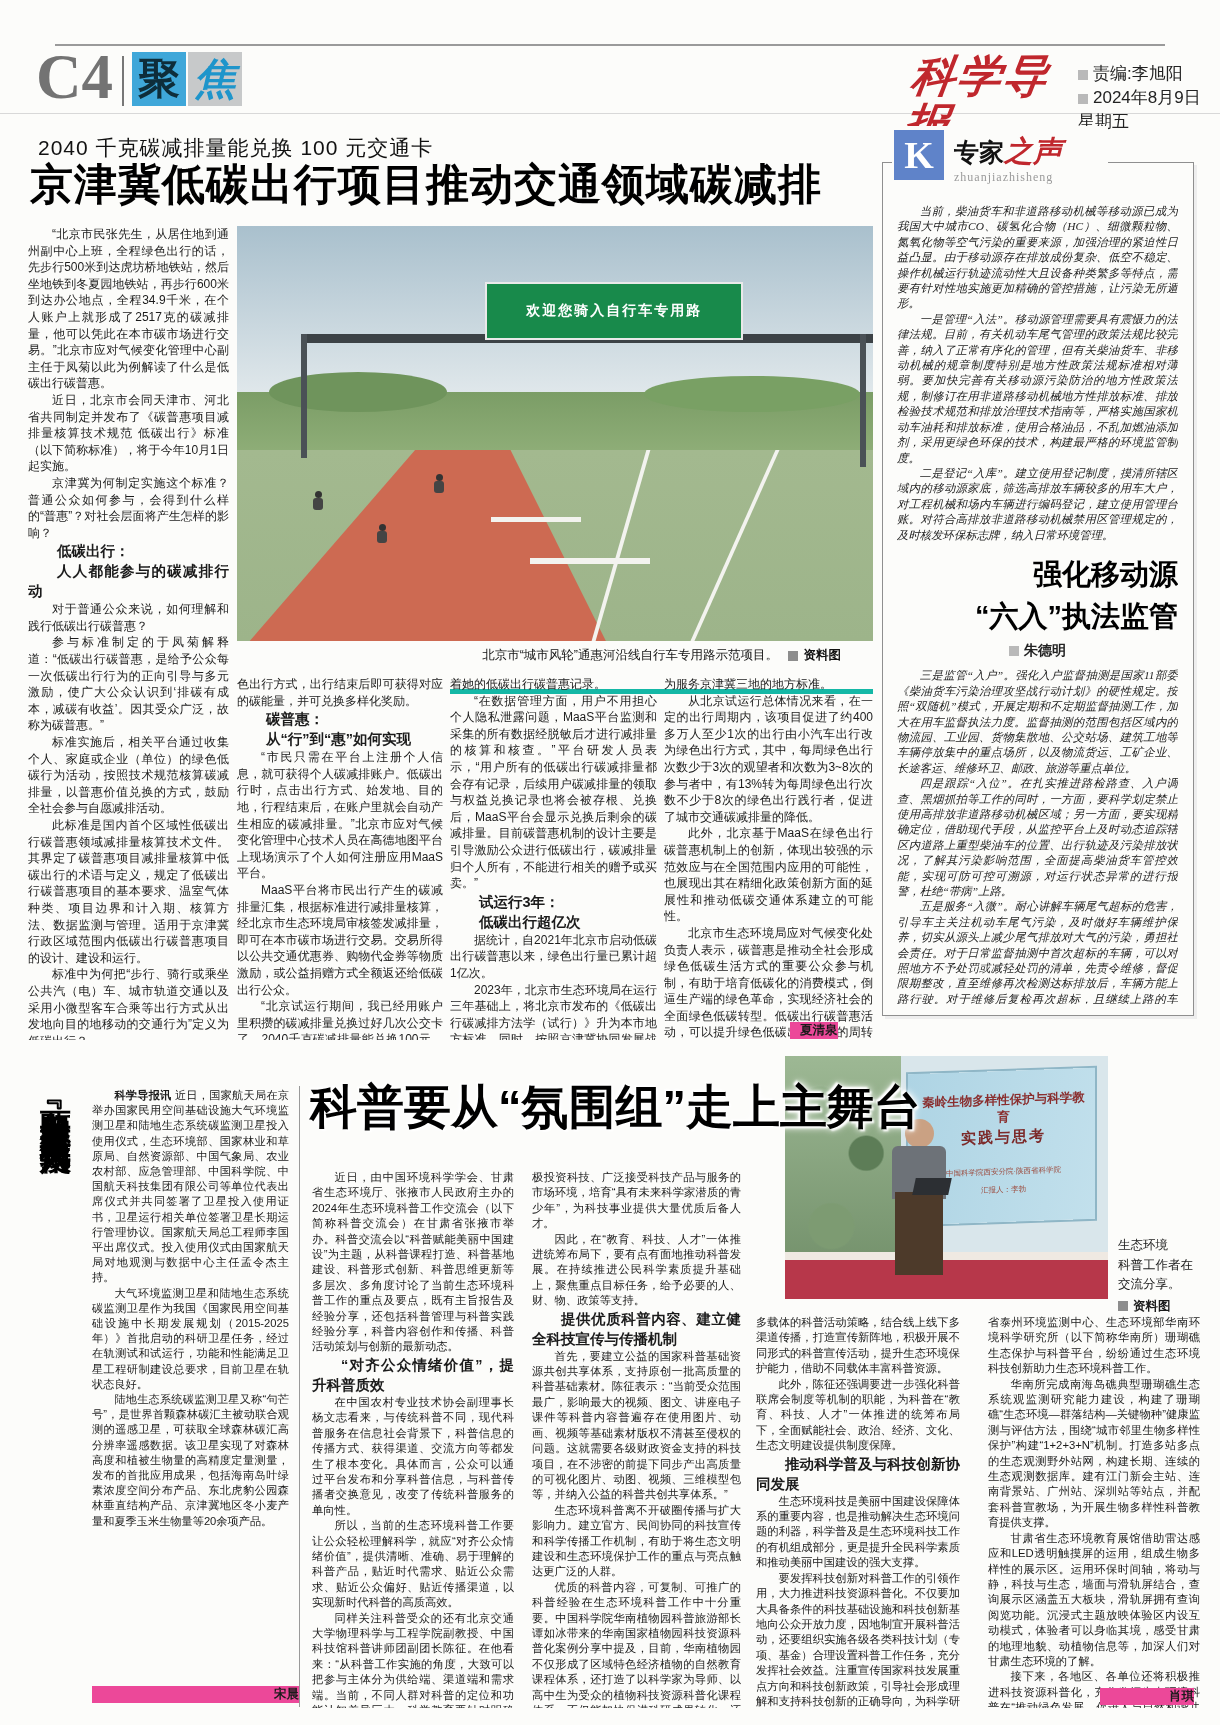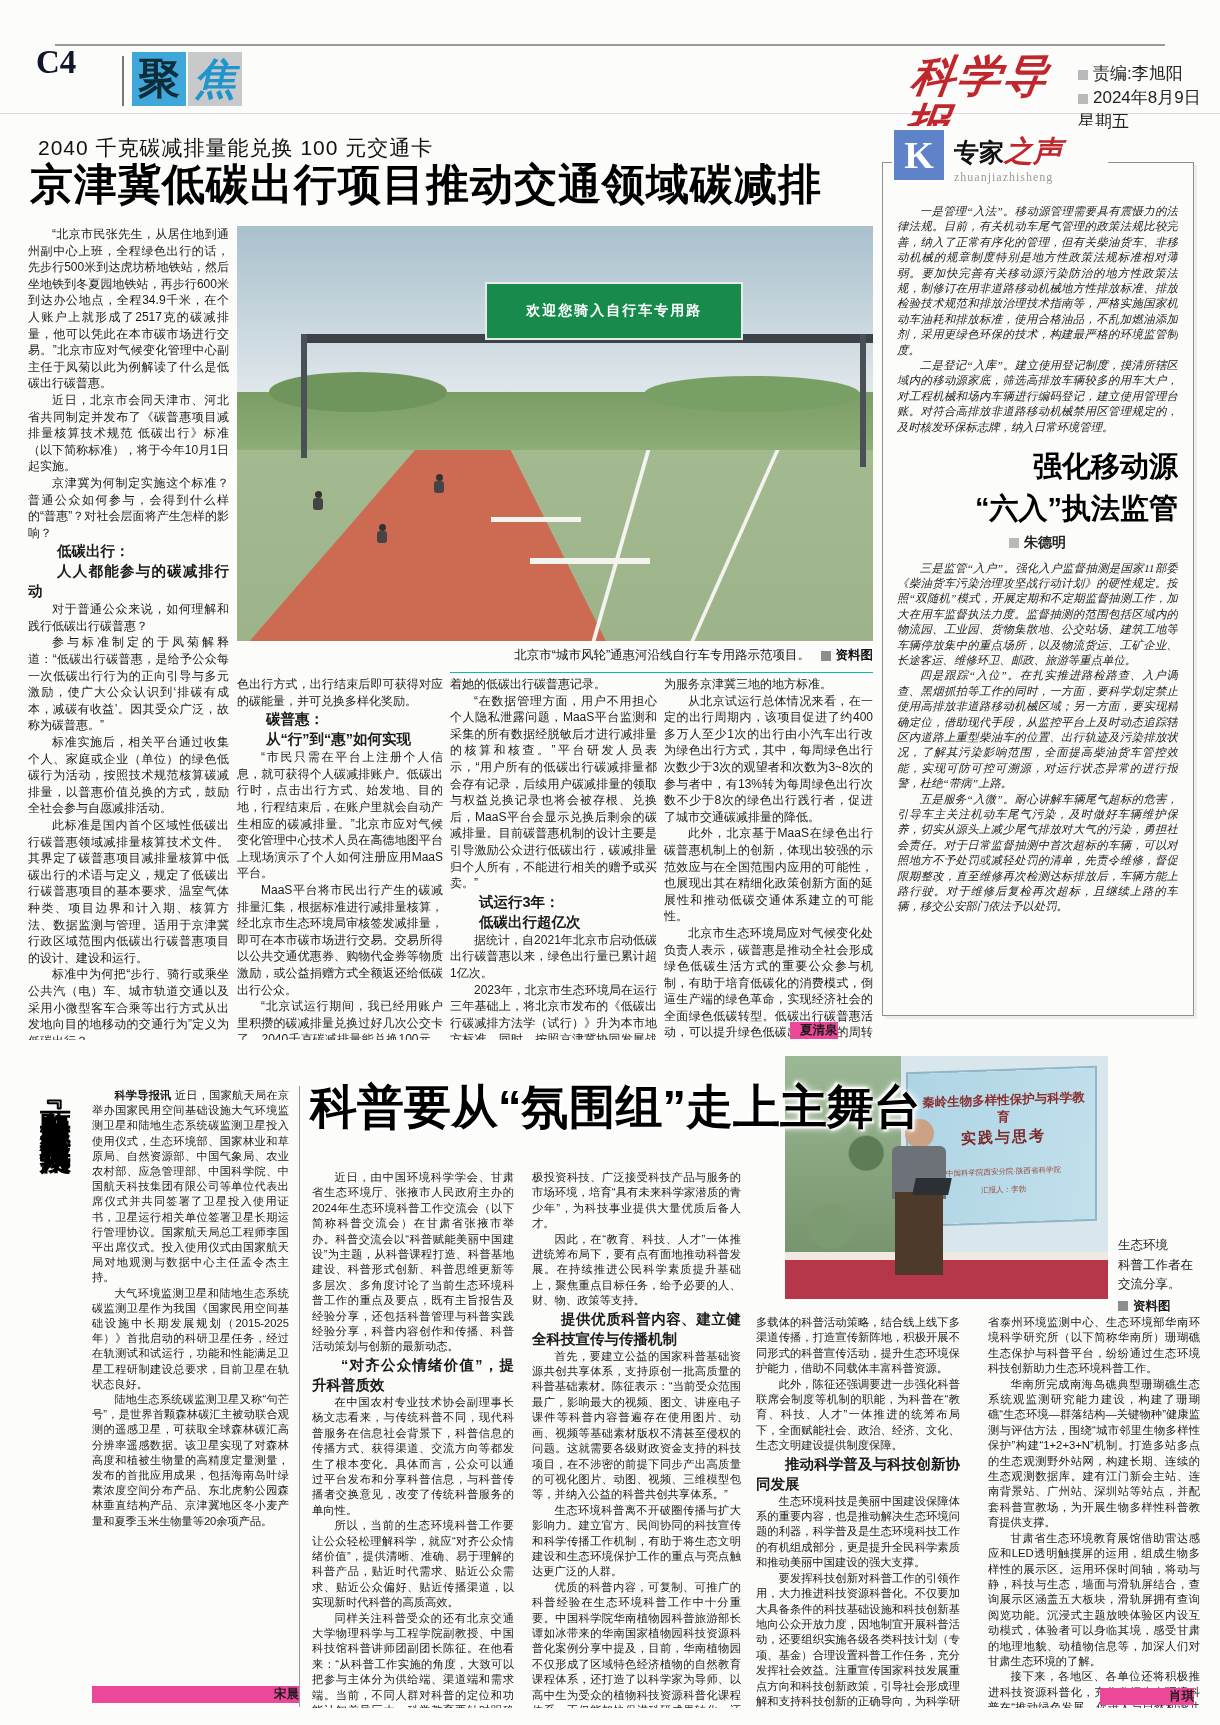--- a/index.html
+++ b/index.html
@@ -2,21 +2,21 @@
 <html><head>
 <meta charset="utf-8">
 <style>
   html,body{margin:0;padding:0;background:#e9e9e9;}
   .page{position:relative;width:1220px;height:1725px;background:#fcfcfa;margin:0 auto;
         font-family:"Liberation Sans","DejaVu Sans",sans-serif;color:#1b1b1b;overflow:hidden;}
   .abs{position:absolute;}
   
   .rule-top{left:55px;top:44px;width:1110px;height:2px;background:#9a9a9a;}
   .rule-under{left:0;top:113px;width:1220px;height:1px;background:#d8d8d8;}
-  .pageno{left:36px;top:46px;font-family:"Liberation Serif","DejaVu Serif",serif;font-size:33px;font-weight:bold;color:#0f172a;line-height:1;text-align:center;}
+  .pageno{left:36px;top:46px;font-family:"Liberation Serif","DejaVu Serif",serif;font-size:63px;font-weight:bold;color:#737373;line-height:1;text-align:center;}
   .hdr-vline{left:122px;top:56px;width:2px;height:50px;background:#777;}
   .logoblk{width:54px;height:54px;text-align:center;line-height:54px;font-weight:900;font-size:42px;font-family:"DejaVu Serif","Liberation Serif",serif;}
   .logo1{left:132px;top:52px;background:#3fa7d9;color:#0e2d3a;}
   .logo2{left:188px;top:52px;background:#c7c9ca;color:#1e95cb;font-style:italic;}
   .masthead{left:908px;top:52px;width:180px;font-family:"DejaVu Serif","Liberation Serif",serif;
             font-style:italic;font-weight:bold;font-size:44px;color:#c0272d;transform:skewX(-8deg);letter-spacing:2px;line-height:1.1;}
   .hdr-meta{left:1078px;top:62px;font-size:17px;line-height:24px;color:#222;}
   .sq{display:inline-block;width:10px;height:10px;background:#b9b9b9;margin-right:5px;vertical-align:middle;}
   .sq.dark{background:#8d8d8d;}
   
@@ -41,21 +41,21 @@
   .p1-redlane{position:absolute;left:0;top:54%;width:100%;height:46%;background:#cd6a52;
               clip-path:polygon(28% 0,43% 0,58% 100%,2% 100%);}
   .p1-line{position:absolute;background:#f3f3ef;}
   .p1-gantry{position:absolute;left:10%;top:26%;width:90%;height:9px;background:#3c4246;}
   .p1-post{position:absolute;width:6px;background:#4a5156;}
   .p1-sign{position:absolute;left:39%;top:13.5%;width:40%;height:13%;background:#188a4b;border:2px solid #e9e9e9;
            color:#fff;font-weight:bold;font-size:14px;display:flex;align-items:center;justify-content:center;letter-spacing:2px;}
   .cyclist{position:absolute;width:10px;height:10px;}
   .cyclist .head{position:absolute;left:2px;top:-9px;width:7px;height:7px;border-radius:50%;background:#333;}
   .cyclist .body{position:absolute;left:0;top:-2px;width:10px;height:12px;border-radius:3px;background:#444;}
-  .caption1{left:450px;top:647px;width:423px;font-size:12.5px;text-align:right;border-bottom:1px solid #14b8a6;padding-bottom:8px;color:#111;}
+  .caption1{left:450px;top:647px;width:423px;font-size:12.5px;text-align:center;border-bottom:5px solid #14b8a6;padding-bottom:25px;color:#111;}
   
   .box{left:882px;top:162px;width:310px;height:852px;border:1px solid #8f8f8f;box-shadow:3px 3px 0 #eee;}
   .box-hdr{left:892px;top:126px;width:216px;height:76px;background:#fcfcfa;}
   .kblk{position:absolute;left:2px;top:4px;width:50px;height:50px;background:#5f83c9;color:#fff;
         font-family:"Liberation Serif",serif;font-weight:bold;font-size:38px;text-align:center;line-height:50px;}
   .box-title{position:absolute;left:62px;top:6px;white-space:nowrap;}
   .bt-black{font-size:25px;font-weight:900;color:#111;vertical-align:middle;}
   .bt-red{font-size:29px;font-weight:900;font-style:italic;color:#c0272d;font-family:"DejaVu Serif",serif;vertical-align:middle;}
   .bt-py{position:absolute;left:62px;top:44px;color:#9a9a9a;font-size:12px;font-family:"Liberation Serif",serif;letter-spacing:1px;}
   .box-body{left:897px;top:204px;width:281px;height:800px;overflow:hidden;
@@ -195,20 +195,21 @@
 
   <div class="abs box"></div>
   <div class="abs box-hdr">
     <div class="kblk">K</div>
     <div class="box-title">
       <span class="bt-black">专家</span><span class="bt-red">之声</span>
     </div>
     <div class="bt-py">zhuanjiazhisheng</div>
   </div>
   <div class="abs box-body">
+    <p>当前，柴油货车和非道路移动机械等移动源已成为我国大中城市CO、碳氢化合物（HC）、细微颗粒物、氮氧化物等空气污染的重要来源，加强治理的紧迫性日益凸显。由于移动源存在排放成份复杂、低空不稳定、操作机械运行轨迹流动性大且设备种类繁多等特点，需要有针对性地实施更加精确的管控措施，让污染无所遁形。</p>
     <p>一是管理“入法”。移动源管理需要具有震慑力的法律法规。目前，有关机动车尾气管理的政策法规比较完善，纳入了正常有序化的管理，但有关柴油货车、非移动机械的规章制度特别是地方性政策法规标准相对薄弱。要加快完善有关移动源污染防治的地方性政策法规，制修订在用非道路移动机械地方性排放标准、排放检验技术规范和排放治理技术指南等，严格实施国家机动车油耗和排放标准，使用合格油品，不乱加燃油添加剂，采用更绿色环保的技术，构建最严格的环境监管制度。</p>
     <p>二是登记“入库”。建立使用登记制度，摸清所辖区域内的移动源家底，筛选高排放车辆较多的用车大户，对工程机械和场内车辆进行编码登记，建立使用管理台账。对符合高排放非道路移动机械禁用区管理规定的，及时核发环保标志牌，纳入日常环境管理。</p>
     <div class="box-head2">强化移动源</div>
     <div class="box-head2" style="margin-top:-4px">“六入”执法监管</div>
     <div class="box-byline"><span class="sq"></span><span>朱德明</span></div>
     <p>三是监管“入户”。强化入户监督抽测是国家11部委《柴油货车污染治理攻坚战行动计划》的硬性规定。按照“双随机”模式，开展定期和不定期监督抽测工作，加大在用车监督执法力度。监督抽测的范围包括区域内的物流园、工业园、货物集散地、公交站场、建筑工地等车辆停放集中的重点场所，以及物流货运、工矿企业、长途客运、维修环卫、邮政、旅游等重点单位。</p>
     <p>四是跟踪“入位”。在扎实推进路检路查、入户调查、黑烟抓拍等工作的同时，一方面，要科学划定禁止使用高排放非道路移动机械区域；另一方面，要实现精确定位，借助现代手段，从监控平台上及时动态追踪辖区内道路上重型柴油车的位置、出行轨迹及污染排放状况，了解其污染影响范围，全面提高柴油货车管控效能，实现可防可控可溯源，对运行状态异常的进行报警，杜绝“带病”上路。</p>
     <p>五是服务“入微”。耐心讲解车辆尾气超标的危害，引导车主关注机动车尾气污染，及时做好车辆维护保养，切实从源头上减少尾气排放对大气的污染，勇担社会责任。对于日常监督抽测中首次超标的车辆，可以对照地方不予处罚或减轻处罚的清单，先责令维修，督促限期整改，直至维修再次检测达标排放后，车辆方能上路行驶。对于维修后复检再次超标，且继续上路的车辆，移交公安部门依法予以处罚。</p>
 
   </div>

